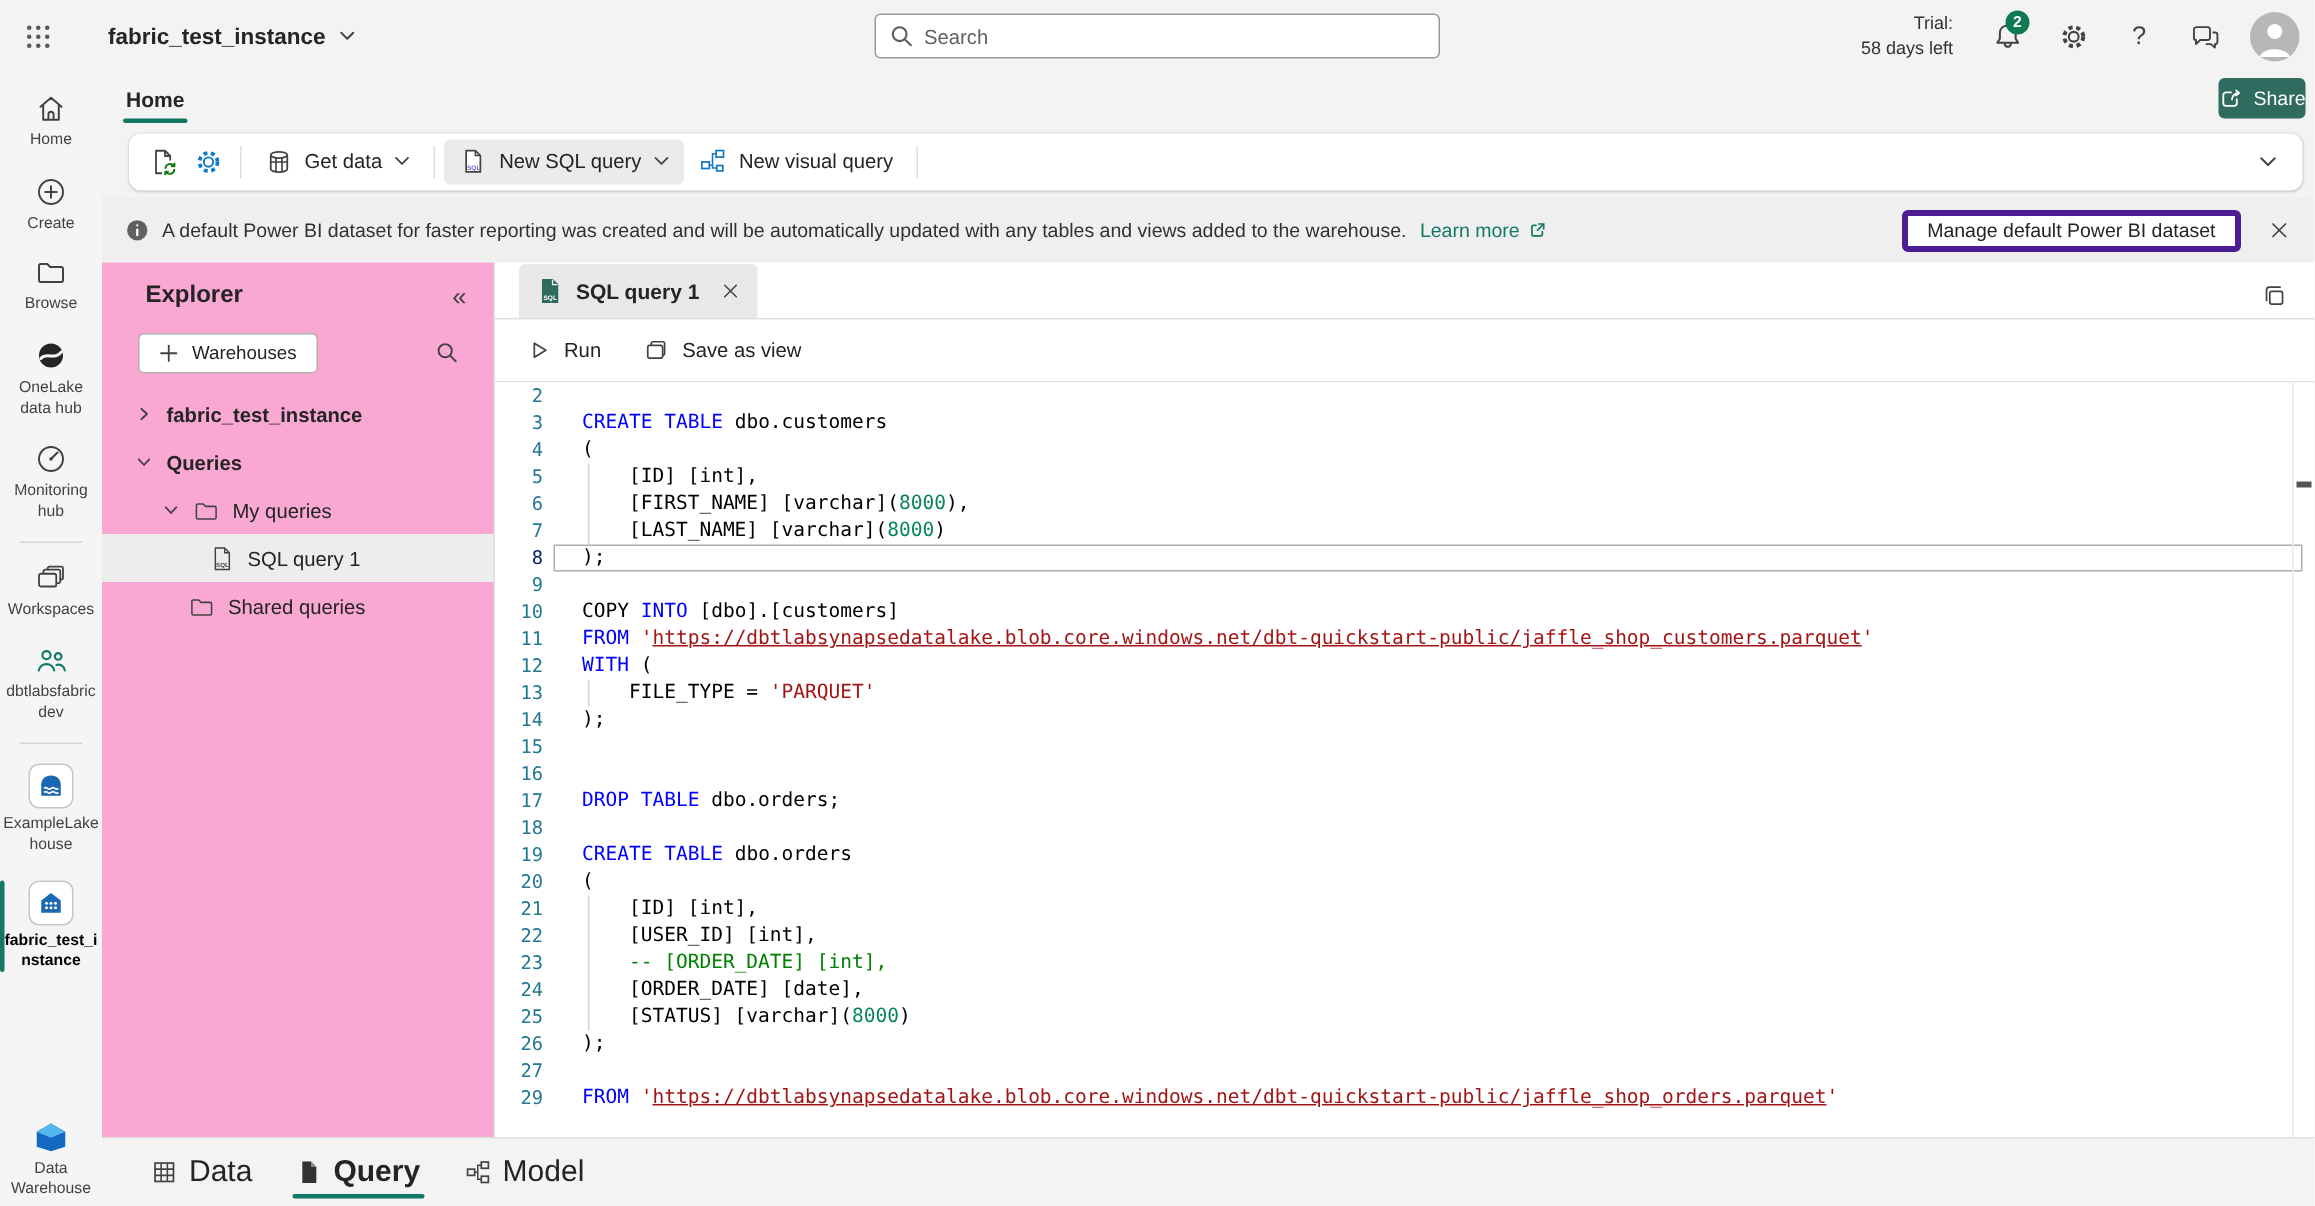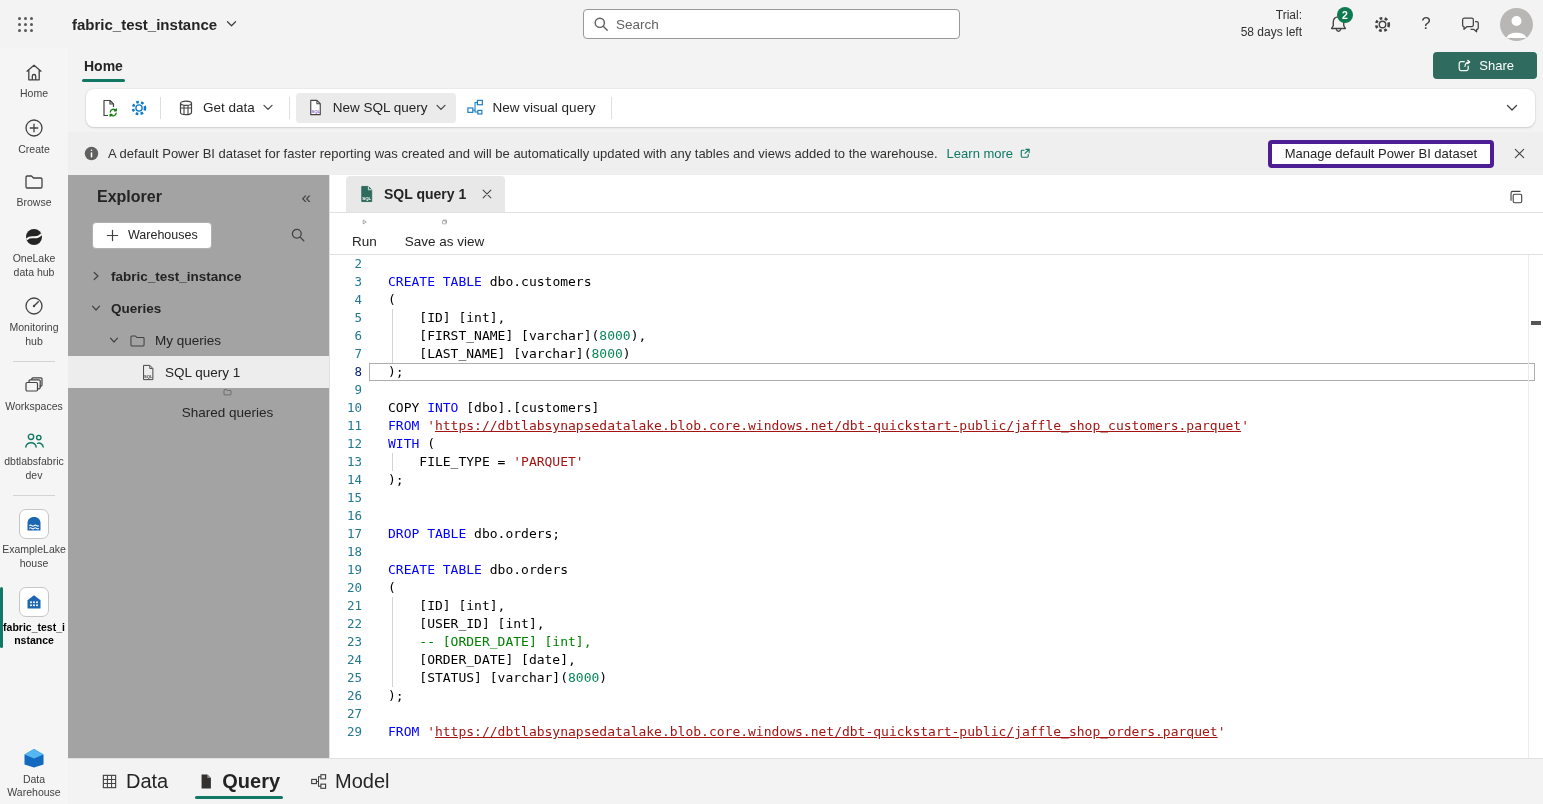--- a/index.html
+++ b/index.html
@@ -31,61 +31,61 @@
   .rail-divider { width:42px; height:1px; background:#d6d4d2; margin:5px 0; }
   .rail-bottom { margin-top:auto; padding-bottom:4px; }
   .tile { width:30px; height:30px; background:#fff; border:1px solid #c8c6c4; border-radius:7px; display:flex; align-items:center; justify-content:center; }
 
   .right-col { flex:1; display:flex; flex-direction:column; min-width:0; }
 
   
   .ribbon-row { height:35px; display:flex; align-items:center; padding-left:14px; background:#f3f3f3; flex:none; }
   .home-tab { height:100%; display:flex; align-items:center; font-size:14px; font-weight:600; position:relative; padding:0 2px; cursor:pointer; }
   .home-tab::after { content:''; position:absolute; left:0; right:0; bottom:1px; height:3px; border-radius:2px; background:#117865; }
-  .share-btn { margin-left:auto; margin-right:6px; background:#2F6B5E; color:#fff; border:none; border-radius:4px; height:27px; padding:0 23px; display:flex; align-items:center; gap:7px; font-size:13px; font-family:inherit; cursor:pointer; }
+  .share-btn { margin-left:auto; margin-right:6px; background:#2F6B5E; color:#fff; border:none; border-radius:4px; height:27px; padding:0 0; display:flex; align-items:center; gap:7px; font-size:13px; font-family:inherit; cursor:pointer; }
 
   
   .toolbar-row { height:49px; display:flex; align-items:center; padding:0 8px 0 18px; background:#f3f3f3; flex:none; }
   .toolbar { flex:1; height:38px; background:#fff; border-radius:8px; display:flex; align-items:center; padding:0 8px; box-shadow:0 0 2px rgba(0,0,0,.12),0 1px 2px rgba(0,0,0,.13); }
   .tb-icon-btn { width:30px; height:30px; display:flex; align-items:center; justify-content:center; border-radius:4px; cursor:pointer; }
   .tb-divider { width:1px; height:22px; background:#e1dfdd; margin:0 6px; }
   .tb-btn { display:flex; align-items:center; gap:8px; height:30px; padding:0 10px; border-radius:4px; font-size:13.5px; color:#242424; cursor:pointer; white-space:nowrap; }
   .tb-btn.highlight { background:#ebebeb; }
   .toolbar-collapse { margin-left:auto; width:30px; height:30px; display:flex; align-items:center; justify-content:center; cursor:pointer; }
 
   
   .banner { height:43px; background:#efefef; display:flex; align-items:center; padding:0 8px 0 16px; gap:9px; font-size:13px; color:#323130; flex:none; }
   .learn-more { color:#117865; display:flex; align-items:center; gap:5px; cursor:pointer; white-space:nowrap; }
   .banner-spacer { flex:1; }
   .manage-btn { height:28px; border:4px solid #4c1d95; background:#fff; border-radius:4px; padding:0 13px; font-size:13px; color:#242424; font-family:inherit; white-space:nowrap; cursor:pointer; }
   .banner-close { width:32px; height:32px; display:flex; align-items:center; justify-content:center; cursor:pointer; }
 
   
   .main { flex:1; display:flex; min-height:0; background:#fff; }
-  .explorer { width:262px; border-right:1px solid #e0e0e0; flex:none; display:flex; flex-direction:column; background:#a3a3a3; }
+  .explorer { width:262px; border-right:1px solid #e0e0e0; flex:none; display:flex; flex-direction:column; background:#f9a8d4; }
   .explorer-header { display:flex; align-items:center; padding:13px 18px 8px 29px; }
   .explorer-title { font-size:16px; font-weight:700; }
   .collapse-btn { margin-left:auto; font-size:17px; color:#424242; cursor:pointer; line-height:1; }
   .warehouses-row { display:flex; align-items:center; padding:6px 16px 10px 24px; }
   .warehouses-btn { display:flex; align-items:center; gap:9px; height:27px; padding:0 13px; border:1px solid #b3b0ad; border-radius:4px; background:#fff; font-size:12.5px; font-family:inherit; color:#242424; cursor:pointer; }
   .explorer-search { margin-left:auto; width:30px; height:30px; display:flex; align-items:center; justify-content:center; cursor:pointer; }
   .tree { font-size:13.5px; color:#242424; }
   .tree-row { height:32px; display:flex; align-items:center; gap:9px; cursor:pointer; }
   .tree-row.selected { background:#ededed; }
   .tree-row .bold { font-weight:600; }
-  .pl0 { padding-left:22px; } .pl1 { padding-left:40px; } .pl2 { padding-left:58px;flex-direction:column; } .pl3 { padding-left:72px; }
+  .pl0 { padding-left:22px; } .pl1 { padding-left:40px; } .pl2 { padding-left:58px; } .pl3 { padding-left:72px; }
 
   
   .query-panel { flex:1; display:flex; flex-direction:column; min-width:0; position:relative; }
   .tabbar { height:38px; border-bottom:1px solid #e0e0e0; display:flex; align-items:flex-end; padding-left:16px; position:relative; flex:none; }
   .tab { height:36px; background:#e8e8e8; border-radius:4px 4px 0 0; display:flex; align-items:center; gap:9px; padding:0 6px 0 12px; font-size:14px; font-weight:600; cursor:pointer; }
   .tab-close { width:24px; height:24px; display:flex; align-items:center; justify-content:center; border-radius:3px; cursor:pointer; }
   .copy-btn { position:absolute; right:14px; top:9px; width:26px; height:26px; display:flex; align-items:center; justify-content:center; cursor:pointer; }
   .runbar { height:42px; display:flex; align-items:center; padding-left:13px; gap:10px; border-bottom:1px solid #e0e0e0; flex:none; }
-  .cmd-btn { display:flex; align-items:center; gap:9px; height:30px; padding:0 9px; border-radius:4px; font-size:13.5px; color:#242424; cursor:pointer;flex-direction:column; }
+  .cmd-btn { display:flex; align-items:center; gap:9px; height:30px; padding:0 9px; border-radius:4px; font-size:13.5px; color:#242424; cursor:pointer; }
 
   .editor { flex:1; position:relative; overflow:hidden; background:#fff;
             font-family:"DejaVu Sans Mono","Liberation Mono",monospace; font-size:13px; line-height:18px; }
   .code-lines { position:absolute; top:0; left:0; right:8px; cursor:text; }
   .code-line { display:flex; height:18px; white-space:pre; }
   .ln { width:32px; text-align:right; color:#237893; flex:none; font-size:12.5px; }
   .ln.cur { color:#0B216F; }
   .lc { flex:1; margin-left:7px; padding-left:19px; position:relative; color:#000; }
   .lc.current { outline:1px solid #aeaeae; outline-offset:-1px; }
   .lc.indented::before { content:''; position:absolute; left:23px; top:0; bottom:0; border-left:1px solid #d3d3d3; }

